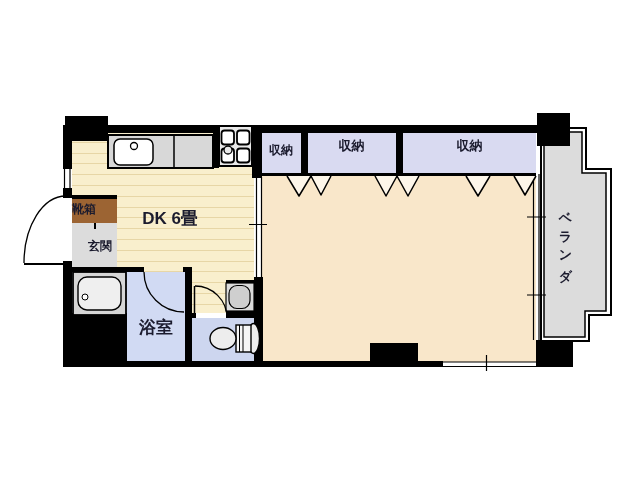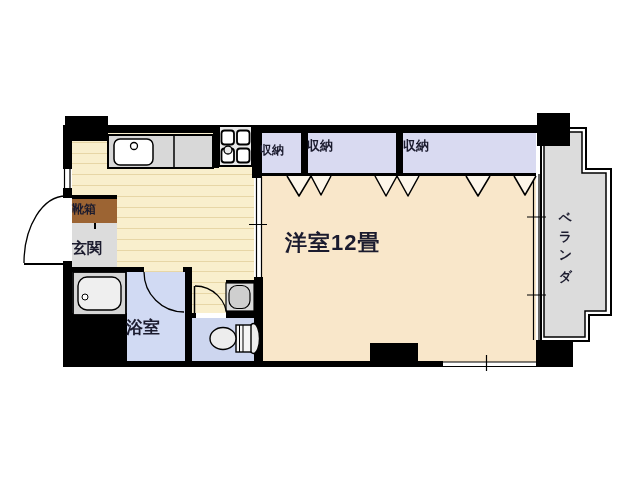--- a/index.html
+++ b/index.html
@@ -10,23 +10,23 @@
     background:repeating-linear-gradient(to bottom,#f9efcd 0px,#f9efcd 9.8px,#e7d6a6 9.8px,#e7d6a6 10.8px);}
   .room-western{left:262px;top:174px;width:274px;height:188px;}
   .room-closet1{left:262px;top:131px;width:39px;height:42px;}
   .room-closet2{left:308px;top:131px;width:88px;height:42px;}
   .room-closet3{left:403px;top:131px;width:133px;height:42px;}
   .room-genkan{left:72px;top:223px;width:45px;height:44px;}
   .room-kutsubako{left:72px;top:198px;width:45px;height:25px;}
   .room-bath{left:72px;top:272px;width:120px;height:90px;}
   .room-toilet{left:192px;top:318px;width:62px;height:44px;}
   svg.overlay{position:absolute;left:0;top:0;width:640px;height:480px;}
-  .lbl{position:absolute;font-weight:bold;color:#1b1b2e;text-align:left;line-height:1.1;white-space:nowrap;}
+  .lbl{position:absolute;font-weight:bold;color:#1b1b2e;text-align:center;line-height:1.1;white-space:nowrap;}
   .lbl-kutsubako{left:72px;top:203px;width:24px;font-size:12px;}
-  .lbl-genkan{left:72px;top:240px;width:56px;font-size:15px;}
+  .lbl-genkan{left:72px;top:240px;width:56px;font-size:12px;}
   .lbl-dk{left:110px;top:210px;width:120px;font-size:17px;}
   .lbl-western{left:285px;top:231px;width:175px;font-size:22px;letter-spacing:1px;}
   .lbl-c1{left:260px;top:144px;width:42px;font-size:12px;}
   .lbl-c2{left:307px;top:139px;width:89px;font-size:13px;}
   .lbl-c3{left:403px;top:139px;width:133px;font-size:13px;}
   .lbl-bath{left:126px;top:319px;width:60px;font-size:17px;}
   .lbl-veranda{left:548px;top:203px;width:24px;height:104px;font-size:13px;
     writing-mode:vertical-rl;text-orientation:upright;letter-spacing:4px;text-align:left;}
 </style>
 </head>
@@ -117,19 +117,19 @@
       <line x1="194.5" y1="286" x2="194.5" y2="318" stroke-width="1.5"></line>
     </g>
 
     <path fill="#fdf6ea" stroke="#000" stroke-width="1.5" stroke-linejoin="round" d="M287,176 l12,20 l12,-20 M311,176 l10,19 l10,-19
              M375,176 l11,20 l11,-20 M397,176 l11,20 l11,-20
              M466,176 l12,20 l12,-20 M514,176 l11,19 l11,-19"></path>
   </svg>
 
   <div class="lbl lbl-kutsubako">靴箱</div>
   <div class="lbl lbl-genkan">玄関</div>
-  <div class="lbl lbl-western">洋室12畳</div>
+  <div class="lbl lbl-dk">DK 6畳</div>
   <div class="lbl lbl-c1">収納</div>
   <div class="lbl lbl-c2">収納</div>
   <div class="lbl lbl-c3">収納</div>
   <div class="lbl lbl-bath">浴室</div>
   <div class="lbl lbl-veranda">ベランダ</div>
 </div>
 
 </body></html>

